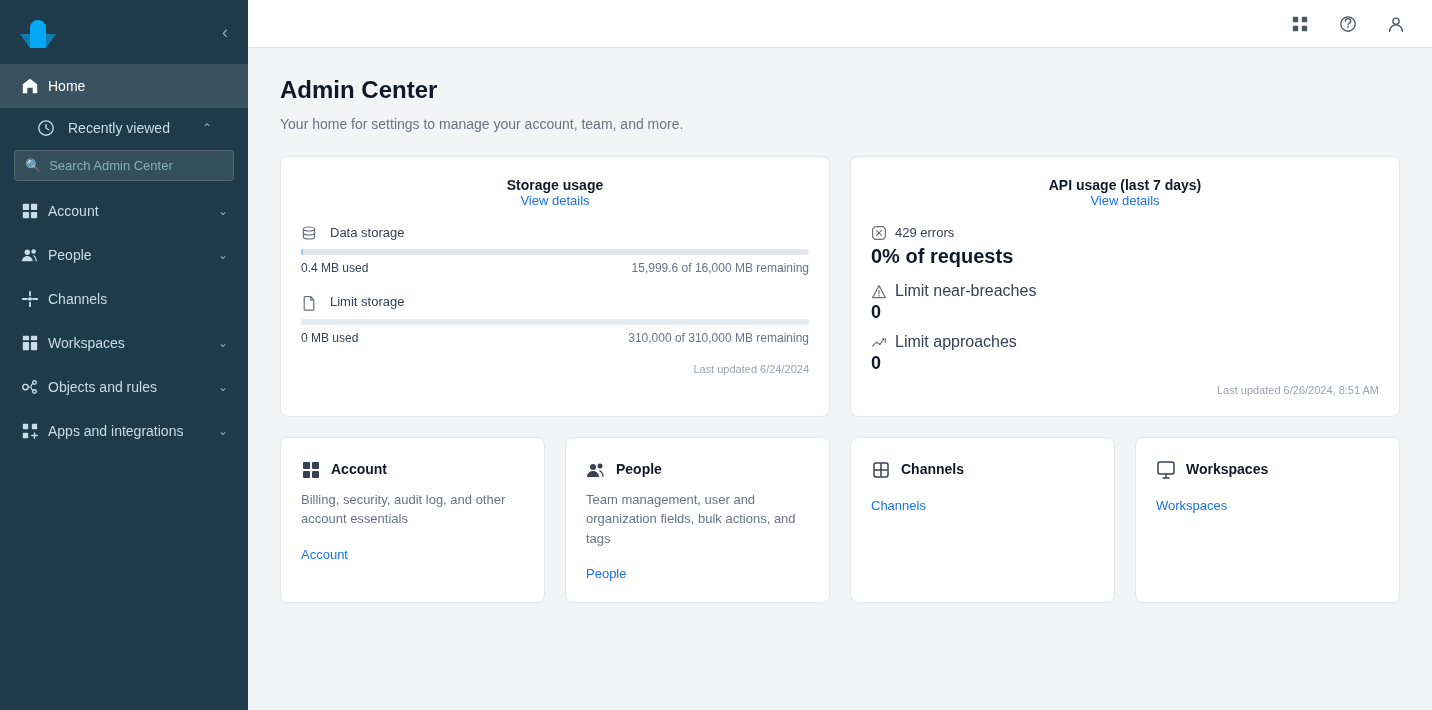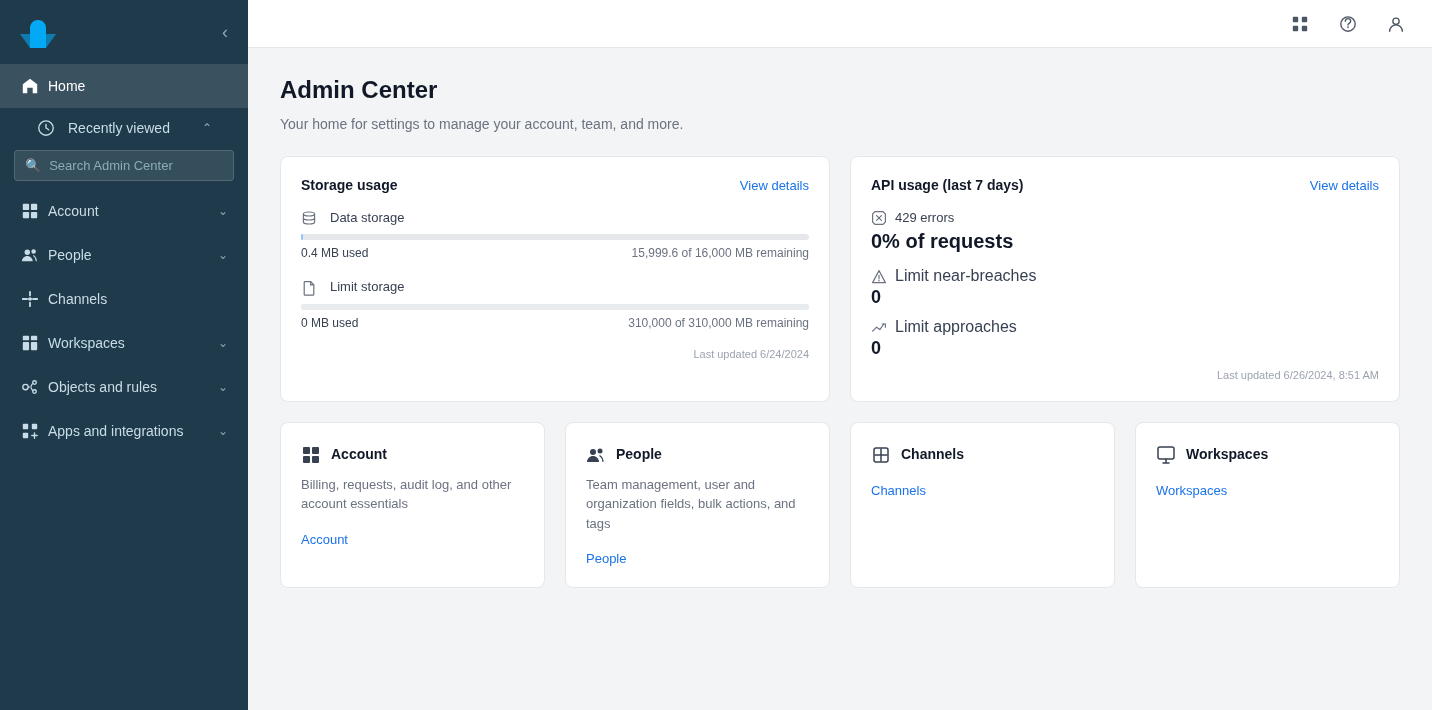--- a/index.html
+++ b/index.html
@@ -119,20 +119,21 @@
       border: 1px solid #e5e7eb;
       border-radius: 8px;
       padding: 20px;
     }
     .card-half { flex: 1; }
     .card-header {
       display: flex;
       align-items: center;
       justify-content: space-between;
       margin-bottom: 16px;
+      flex-direction: column;
     }
     .card-title { font-size: 14px; font-weight: 600; color: #111827; }
     .view-details-link { font-size: 13px; color: #1a73e8; text-decoration: none; cursor: pointer; }
 
     
     .storage-item { margin-bottom: 18px; }
     .storage-item-header { display: flex; align-items: center; gap: 13px; margin-bottom: 8px; }
     .storage-icon { font-size: 14px; color: #6b7280; }
     .storage-label { font-size: 13px; color: #374151; }
     .progress-bar-bg { height: 6px; background: #e5e7eb; border-radius: 3px; margin-bottom: 6px; }
@@ -440,21 +441,21 @@
           <span class="feature-card-icon">
             <svg width="20" height="20" viewBox="0 0 20 20" fill="currentColor">
               <rect x="2" y="2" width="7" height="7" rx="1"></rect>
               <rect x="11" y="2" width="7" height="7" rx="1"></rect>
               <rect x="2" y="11" width="7" height="7" rx="1"></rect>
               <rect x="11" y="11" width="7" height="7" rx="1"></rect>
             </svg>
           </span>
           <span class="feature-card-title">Account</span>
         </div>
-        <p class="feature-card-desc">Billing, requests, audit log, and other account essentials</p>
+        <p class="feature-card-desc">Billing, security, audit log, and other account essentials</p>
         <a class="feature-card-link">Account</a>
       </div>
 
       <div class="feature-card">
         <div class="feature-card-header">
           <span class="feature-card-icon">
             <svg width="20" height="20" viewBox="0 0 20 20" fill="currentColor">
               <circle cx="7" cy="7" r="3"></circle>
               <path d="M1 17c0-3.3 2.7-6 6-6s6 2.7 6 6"></path>
               <circle cx="14" cy="6" r="2.5"></circle>

